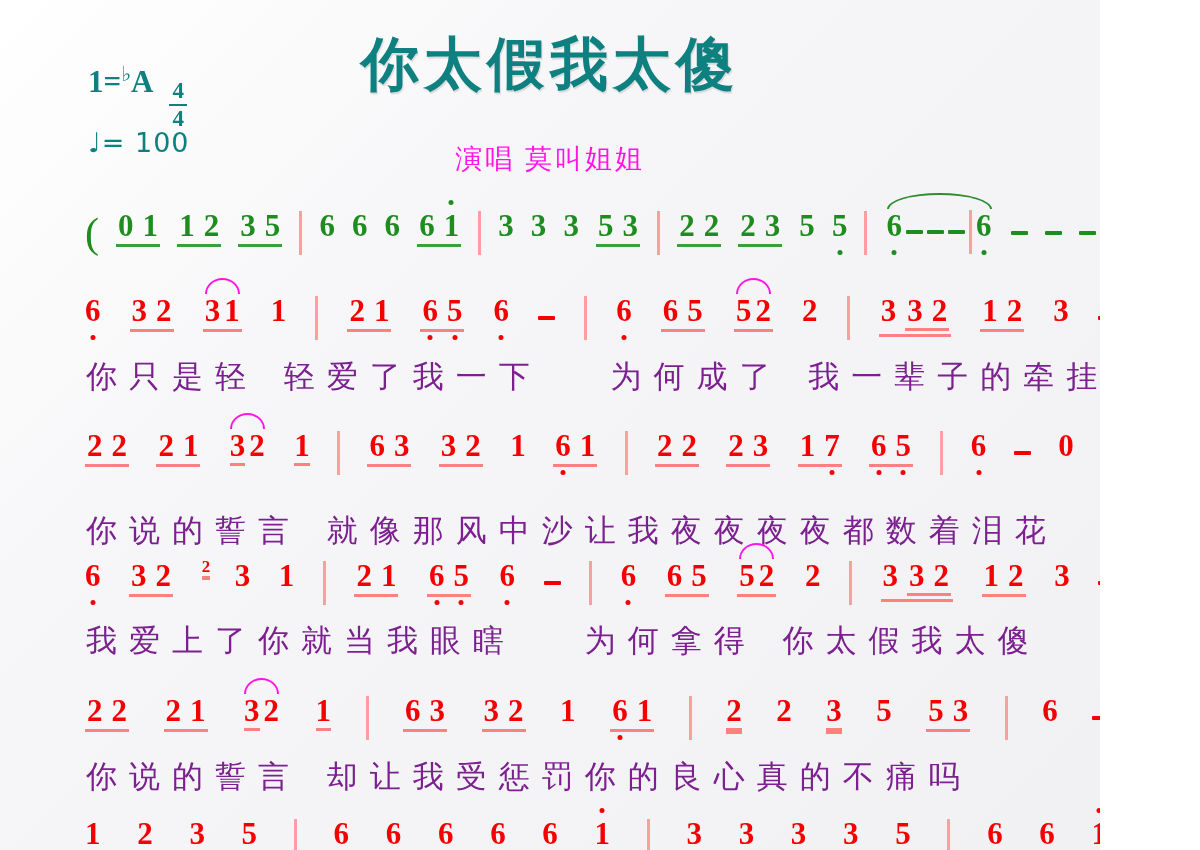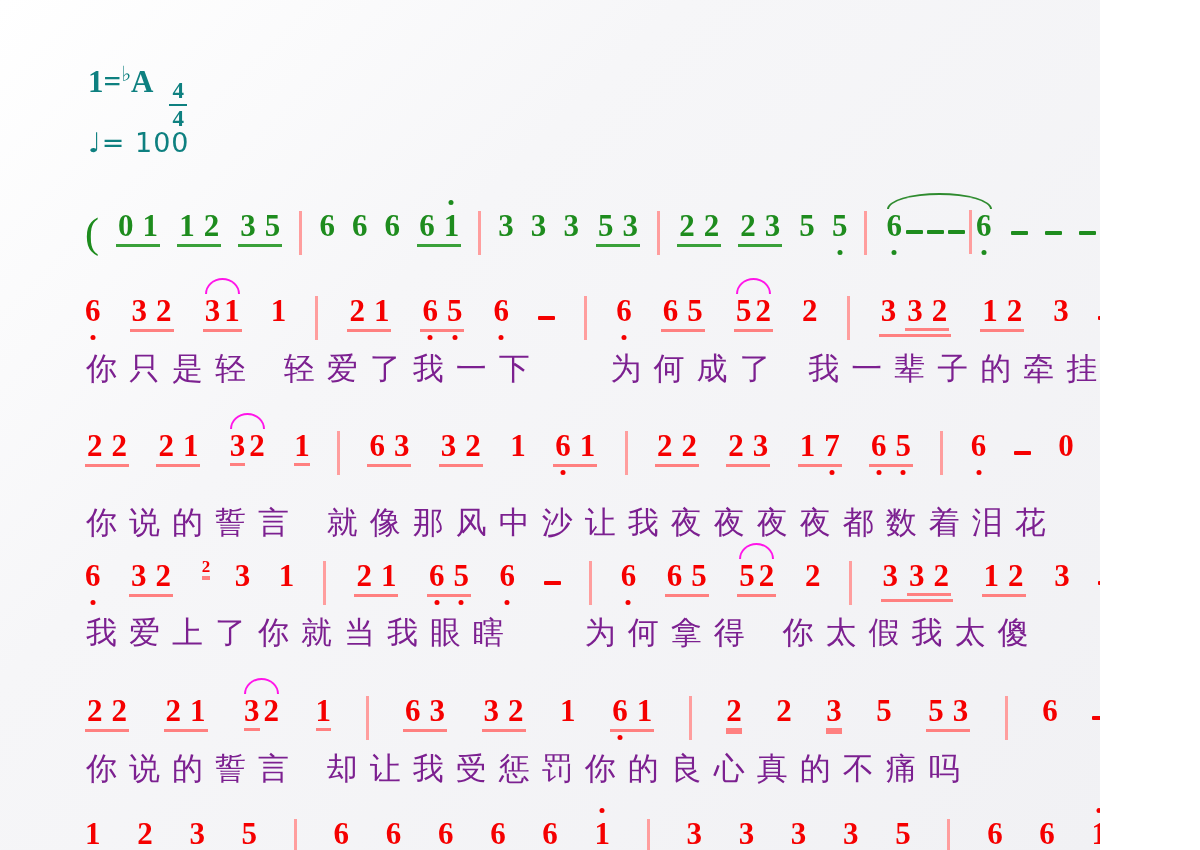--- a/index.html
+++ b/index.html
@@ -44,40 +44,42 @@
                    border-radius:50% 50% 0 0/100% 100% 0 0;}
   .bar{align-self:center;width:3px;height:44px;background:#ff9e9e;}
   .bar.dashed{background:none;width:0;border-left:3px dashed #ff9e9e;}
   .dash{align-self:center;width:17px;height:4px;background:currentColor;border-radius:1px;}
   .paren{font-size:42px;font-weight:400;align-self:center;}
   .grace{font-size:17px;position:relative;top:-14px;margin-right:-4px;
          border-bottom:2px solid var(--ul);padding-bottom:1px;}
   .grace::after{content:"";position:absolute;left:0;right:0;bottom:-4px;height:2px;background:var(--ul);}
   .lyric-line{position:absolute;left:86px;width:1090px;color:#7c2090;
               font-family:"Liberation Serif",serif;font-size:31px;letter-spacing:12px;
-              word-spacing:6px;white-space:nowrap;}
+              word-spacing:6px;white-space:nowrap;margin-top:8px;}
 </style>
 </head>
 <body>
 
 <div class="page">
 
   <div class="keysig">
     <span>1=</span><span class="flat">♭</span><span>A</span><span class="frac">
         <span class="num">4</span>
         <span class="den">4</span>
       </span>
   </div>
 
   <div class="tempo">
     <span>♩</span><span>= 100</span>
   </div>
 
-
-
+  <h1 class="title">你太假我太傻</h1>
+
+
+  <div class="performer">演唱 莫叫姐姐</div>
 
   <div id="score">
       <div class="notes-line" style="top: 210px; --c: #1e8c1e; --ul: #3aa13a; --arc: #2e8b2e;">
         <span class="paren">(</span>
         <span class="grp b1">
           <span class="n">0</span>
           <span class="n">1</span>
         </span>
         <span class="grp b1">
           <span class="n">1</span>

